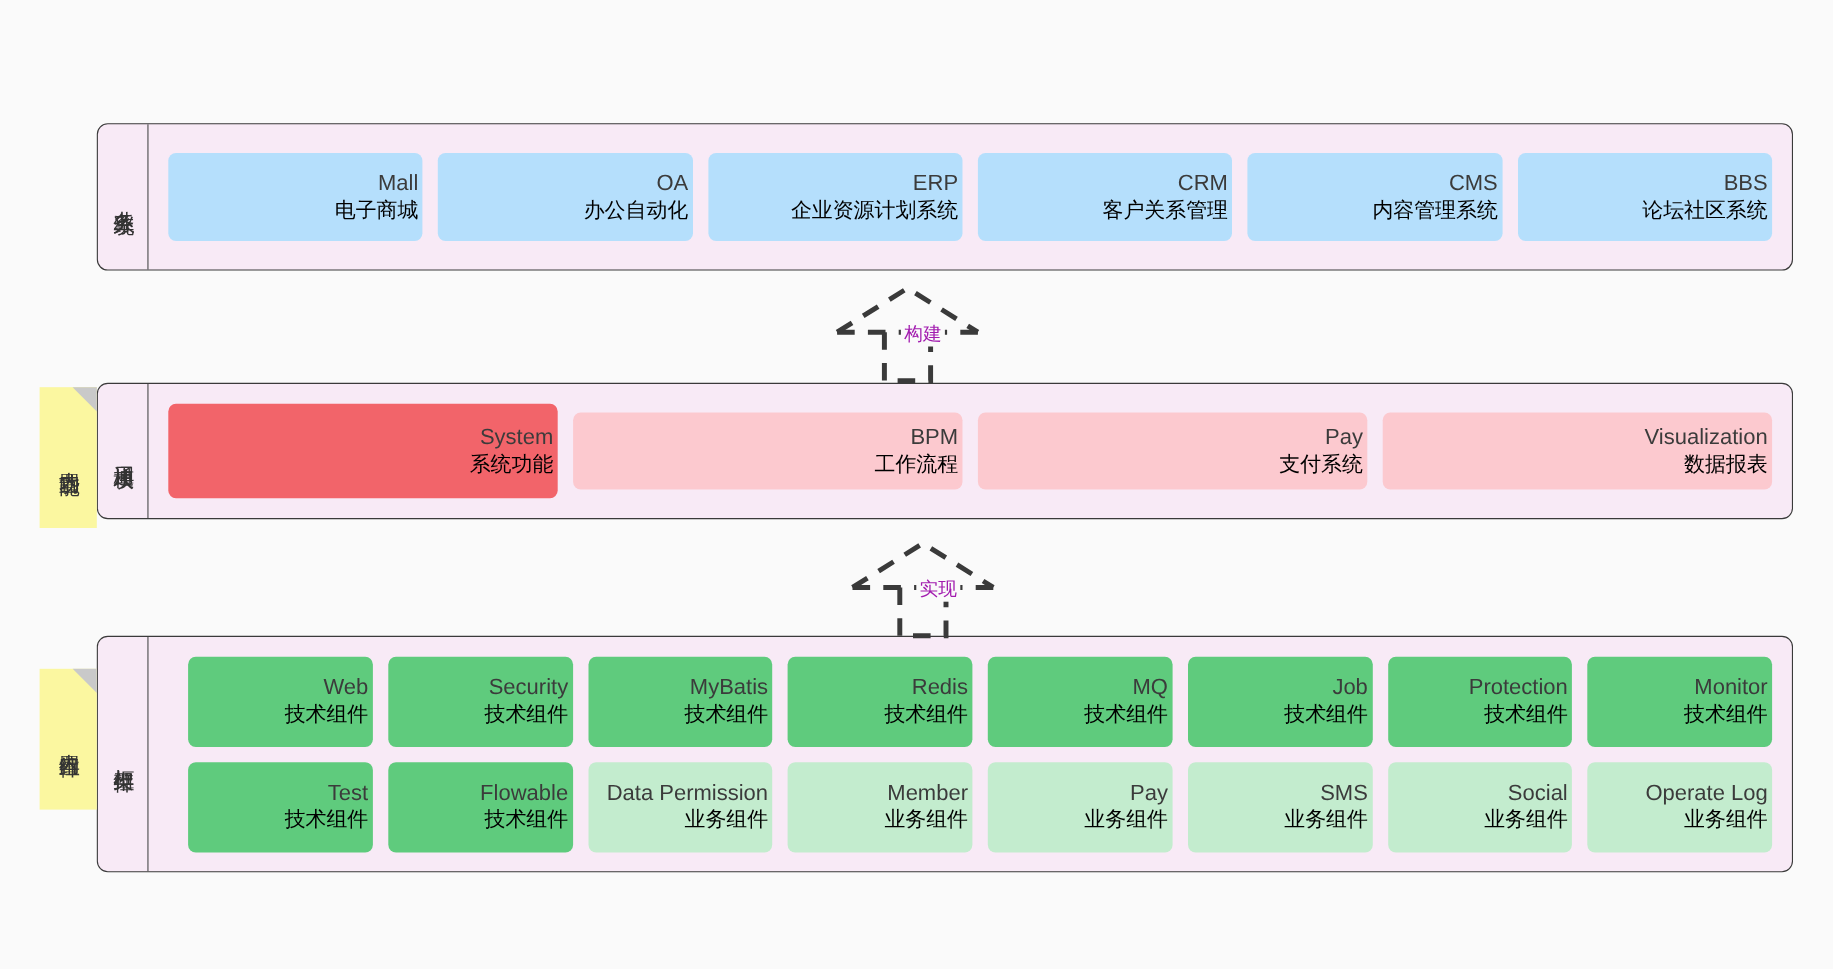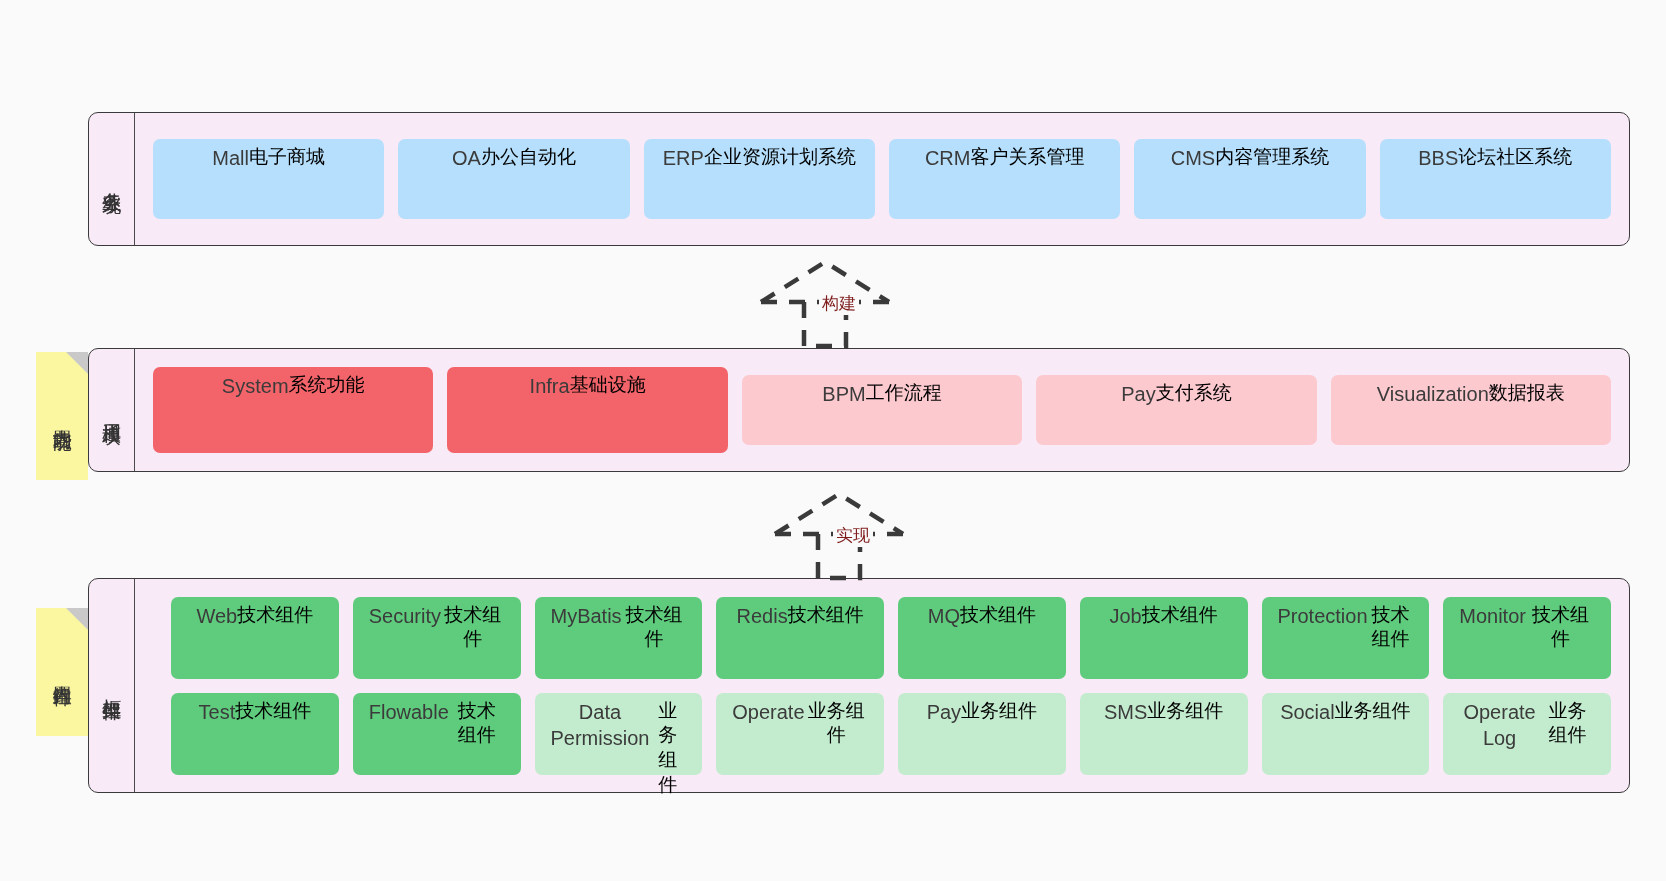--- a/index.html
+++ b/index.html
@@ -59,25 +59,26 @@
     width:100%;
     justify-content:space-between;
     gap:14px;
   }
 
   
   .node{
     flex:1 1 0;
     border-radius:7px;
     display:flex;
-    align-items:flex-start;
+    flex-direction:column;
+    align-items:flex-end;
     justify-content:center;
     text-align:center;
     box-sizing:border-box;
-    padding:6px 16px;
+    padding:6px 4px;
     line-height:1.3;
   }
   .node .en{font-size:20px;color:#3b3b3b;}
   .node .cn{font-size:19px;color:#000000;}
   .node.biz{background:#b5dffc;height:80px;}
   .node.mod-hi{background:#f2646a;height:86px;}
   .node.mod{background:#fcc9cf;height:70px;}
   .node.tech{background:#5fcb7d;height:82px;}
   .node.bizcomp{background:#c3ecce;height:82px;}
 
@@ -104,21 +105,21 @@
     border-left:22px solid transparent;
     border-top:22px solid #c9c9c9;
   }
 
   
   .connector{position:absolute;z-index:4;}
   .connector svg{display:block;overflow:visible;}
   .conn-label{
     position:absolute;
     font-size:17px;
-    color:#7f1d1d;
+    color:#a21caf;
     background:#fafafa;
     padding:0 3px;
     white-space:nowrap;
   }
 </style>
 </head>
 <body>
 
 <div class="canvas">
 
@@ -165,24 +166,20 @@
     <span class="fold"></span>
     <span>内置功能</span>
   </div>
   <div class="layer" id="layer-modules" style="left:88px;top:348px;width:1542px;height:124px;">
     <div class="layer-title">通用模块</div>
     <div class="layer-body" id="modules-body">
         <div class="node mod-hi">
           <div class="en">System</div>
           <div class="cn">系统功能</div>
         </div>
-        <div class="node mod-hi">
-          <div class="en">Infra</div>
-          <div class="cn">基础设施</div>
-        </div>
         <div class="node mod">
           <div class="en">BPM</div>
           <div class="cn">工作流程</div>
         </div>
         <div class="node mod">
           <div class="en">Pay</div>
           <div class="cn">支付系统</div>
         </div>
         <div class="node mod">
           <div class="en">Visualization</div>
@@ -248,21 +245,21 @@
           </div>
           <div class="node tech">
             <div class="en">Flowable</div>
             <div class="cn">技术组件</div>
           </div>
           <div class="node bizcomp">
             <div class="en">Data Permission</div>
             <div class="cn">业务组件</div>
           </div>
           <div class="node bizcomp">
-            <div class="en">Operate</div>
+            <div class="en">Member</div>
             <div class="cn">业务组件</div>
           </div>
           <div class="node bizcomp">
             <div class="en">Pay</div>
             <div class="cn">业务组件</div>
           </div>
           <div class="node bizcomp">
             <div class="en">SMS</div>
             <div class="cn">业务组件</div>
           </div>

